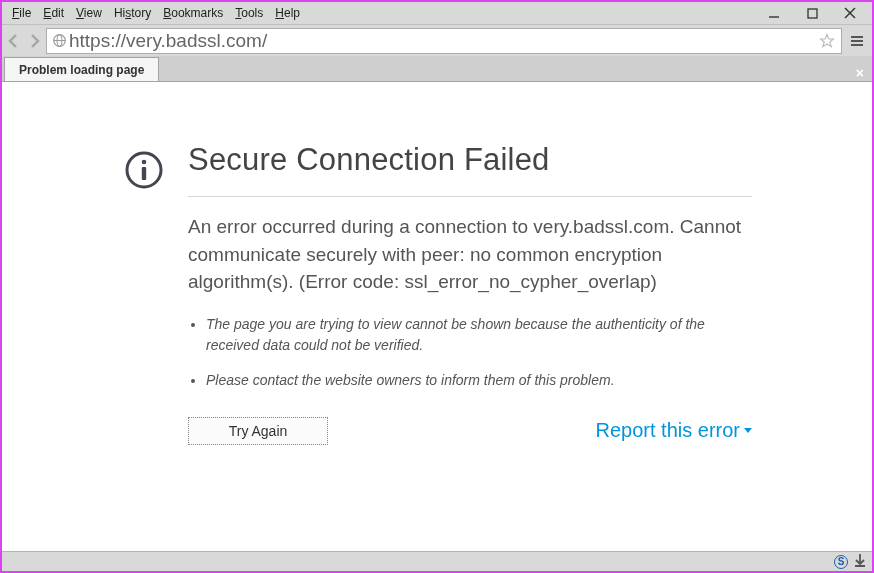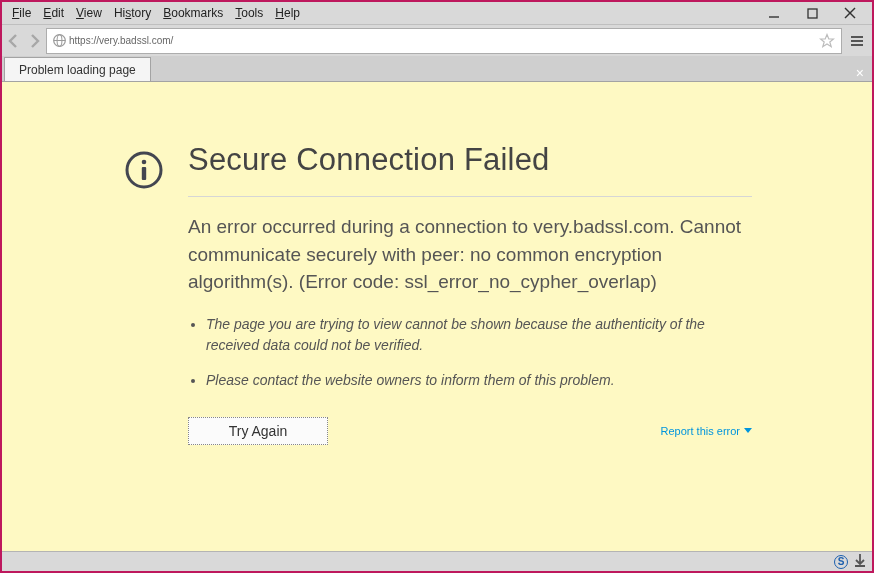--- a/index.html
+++ b/index.html
@@ -1,47 +1,47 @@
 <!DOCTYPE html>
 <html><head>
   <meta charset="utf-8">
   <style>
     * { box-sizing: border-box; margin: 0; padding: 0; }
     html, body { width: 874px; height: 573px; font-family: "Segoe UI", Arial, sans-serif; font-size: 13px; overflow: hidden; }
-    .window { width: 874px; height: 573px; border: 2px solid #be185d; display: flex; flex-direction: column; background: #cfcfcf; }
+    .window { width: 874px; height: 573px; border: 2px solid #d946ef; display: flex; flex-direction: column; background: #cfcfcf; }
     .menubar { display: flex; align-items: center; height: 22px; background: #d9d9d9; padding: 0 4px; }
     .menu-item { padding: 2px 6px; font-size: 12px; color: #222; text-decoration: underline; text-decoration-color: transparent; position: relative; }
     .menu-item .ul { text-decoration: underline; }
     .winctrl { margin-left: auto; display: flex; gap: 22px; padding-right: 10px; align-items: center; }
     .winbtn { width: 16px; height: 16px; display: flex; align-items: center; justify-content: center; color: #333; }
 
     .toolbar { display: flex; align-items: center; height: 32px; background: #d9d9d9; border-top: 1px solid #bfbfbf; padding: 2px 4px; gap: 4px; }
     .navarrow { width: 16px; height: 16px; color: #999; }
     .urlbar { flex: 1; height: 26px; background: #fff; border: 1px solid #adadad; display: flex; align-items: center; padding: 0 2px; }
     .urlbar-icon { width: 20px; display: flex; align-items: center; justify-content: center; color: #999; }
-    .urlbar input { flex: 1; border: none; outline: none; font-size: 10px; color: #666; font-family: inherit; }
+    .urlbar input { flex: 1; border: none; outline: none; font-size: 19px; color: #666; font-family: inherit; }
     .star { width: 24px; display: flex; align-items: center; justify-content: center; color: #bbb; }
     .hamburger { width: 22px; display: flex; align-items: center; justify-content: center; color: #444; }
 
-    .tabstrip { display: flex; align-items: flex-end; height: 26px; background: #cfcfcf; border-bottom: 1px solid #a3a3a3; }
+    .tabstrip { display: flex; align-items: flex-end; height: 26px; background: #cfcfcf; border-bottom: 1px solid #a3a3a3; font-weight: bold; }
     .tab { height: 24px; background: #f5f5f5; border: 1px solid #a3a3a3; border-bottom: none; padding: 0 14px; display: flex; align-items: center; font-size: 12px; color: #333; margin-left: 2px; }
     .tab-close-strip { margin-left: auto; margin-right: 8px; color: #fff; font-size: 14px; }
 
-    .page { flex: 1; background: #fef9c3; display: flex; flex-direction: column; overflow: hidden; }
+    .page { flex: 1; background: #ffffff; display: flex; flex-direction: column; overflow: hidden; }
     .content { width: 630px; margin: 60px auto 0 auto; display: flex; gap: 22px; }
     .erricon { flex: 0 0 44px; display: flex; align-items: flex-start; justify-content: center; padding-top: 8px;}
     .ercol { flex: 1; color: #4a4a4a; }
     .ercol h1 { font-weight: 300; font-size: 31px; color: #444; letter-spacing: 0.2px; }
     hr.sep { border: none; border-top: 1px solid #d6d6d6; margin: 18px 0 16px 0; }
     .desc { font-size: 19px; line-height: 1.45; color: #555; }
     ul.bullets { margin: 18px 0 26px 0; padding-left: 18px; font-size: 14px; color: #555; line-height: 1.5; }
     ul.bullets li { margin-bottom: 14px; font-style: italic; }
     .actions { display: flex; align-items: center; justify-content: space-between; }
     .try-btn { min-width: 140px; height: 28px; background: #fbfbfb; border: 1px dotted #888; font-size: 14px; color: #333; font-family: inherit; text-align: center; }
-    .report-link { color: #0095dd; font-size: 11px; display: flex; align-items: center; gap: 4px; padding-left: 32px; }
+    .report-link { color: #0095dd; font-size: 20px; display: flex; align-items: center; gap: 4px; padding-left: 32px; }
     .caret-down { width: 0; height: 0; border-left: 4px solid transparent; border-right: 4px solid transparent; border-top: 5px solid #0095dd; display: inline-block; }
 
     .statusbar { height: 20px; background: #d9d9d9; border-top: 1px solid #b4b4b4; display: flex; align-items: center; justify-content: flex-end; padding: 0 6px; gap: 6px; }
     .status-s { width: 14px; height: 14px; border: 1.5px solid #1b5fae; border-radius: 50%; display: flex; align-items: center; justify-content: center; font-size: 10px; font-weight: bold; color: #1b5fae; line-height: 1; }
   </style>
 </head>
 <body>
 
 <div class="window">
   <div class="menubar">

